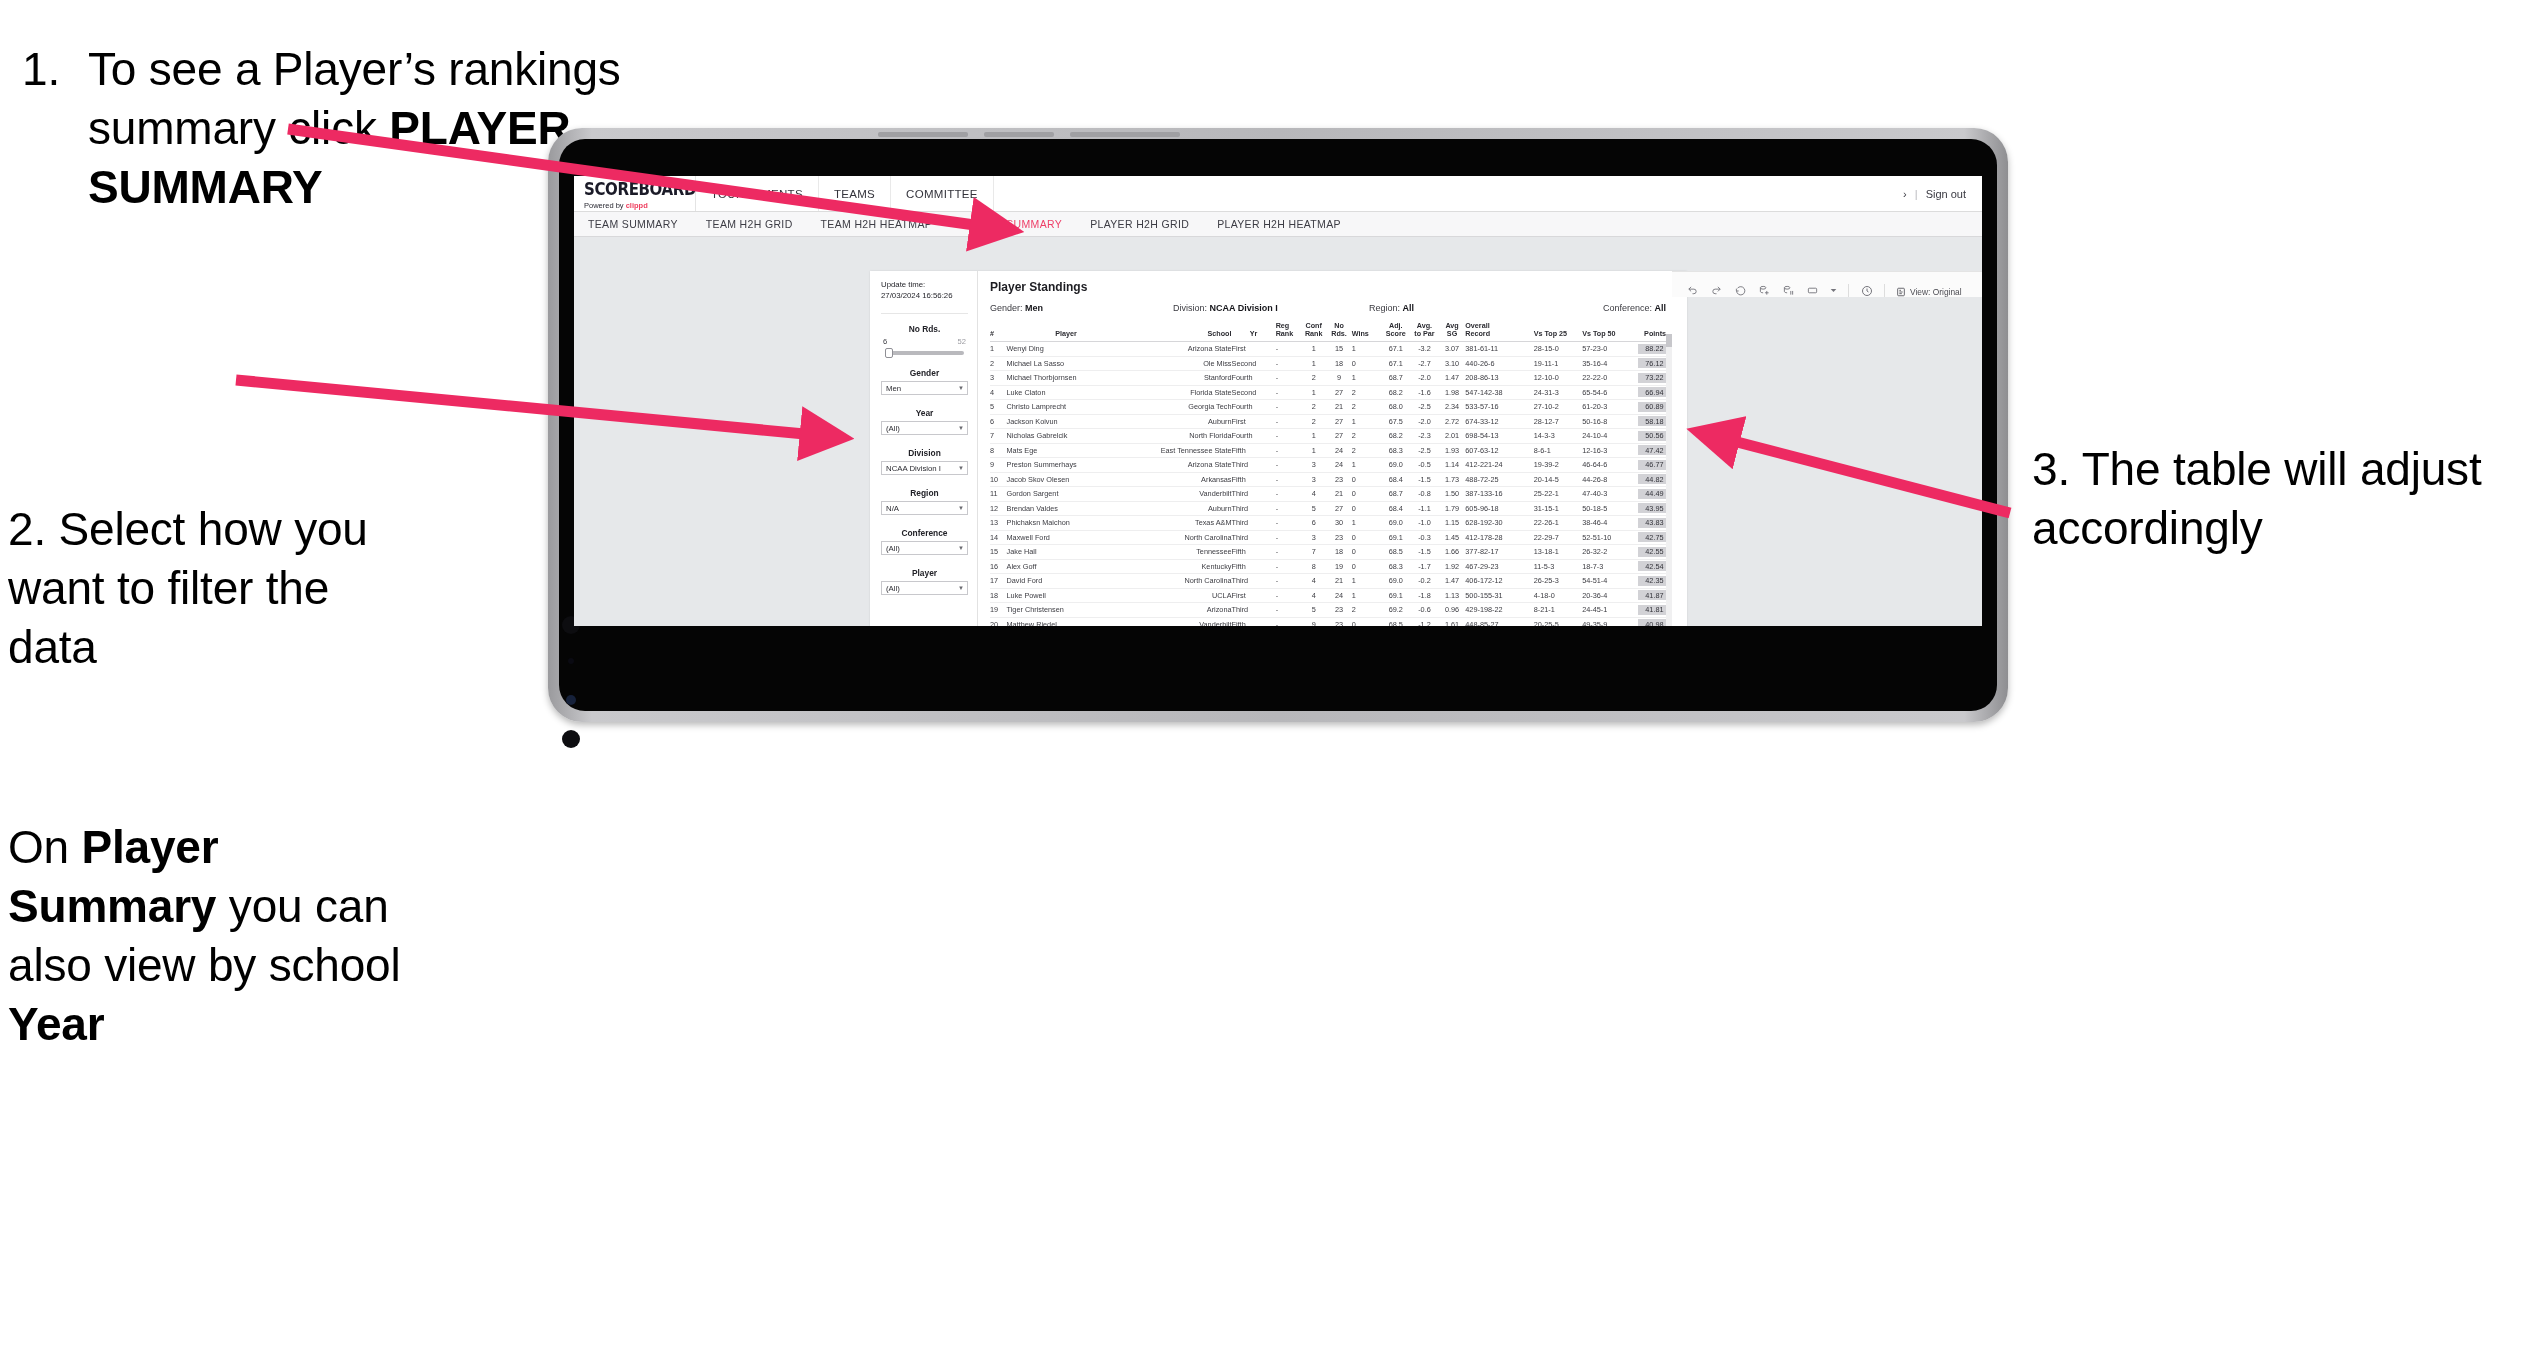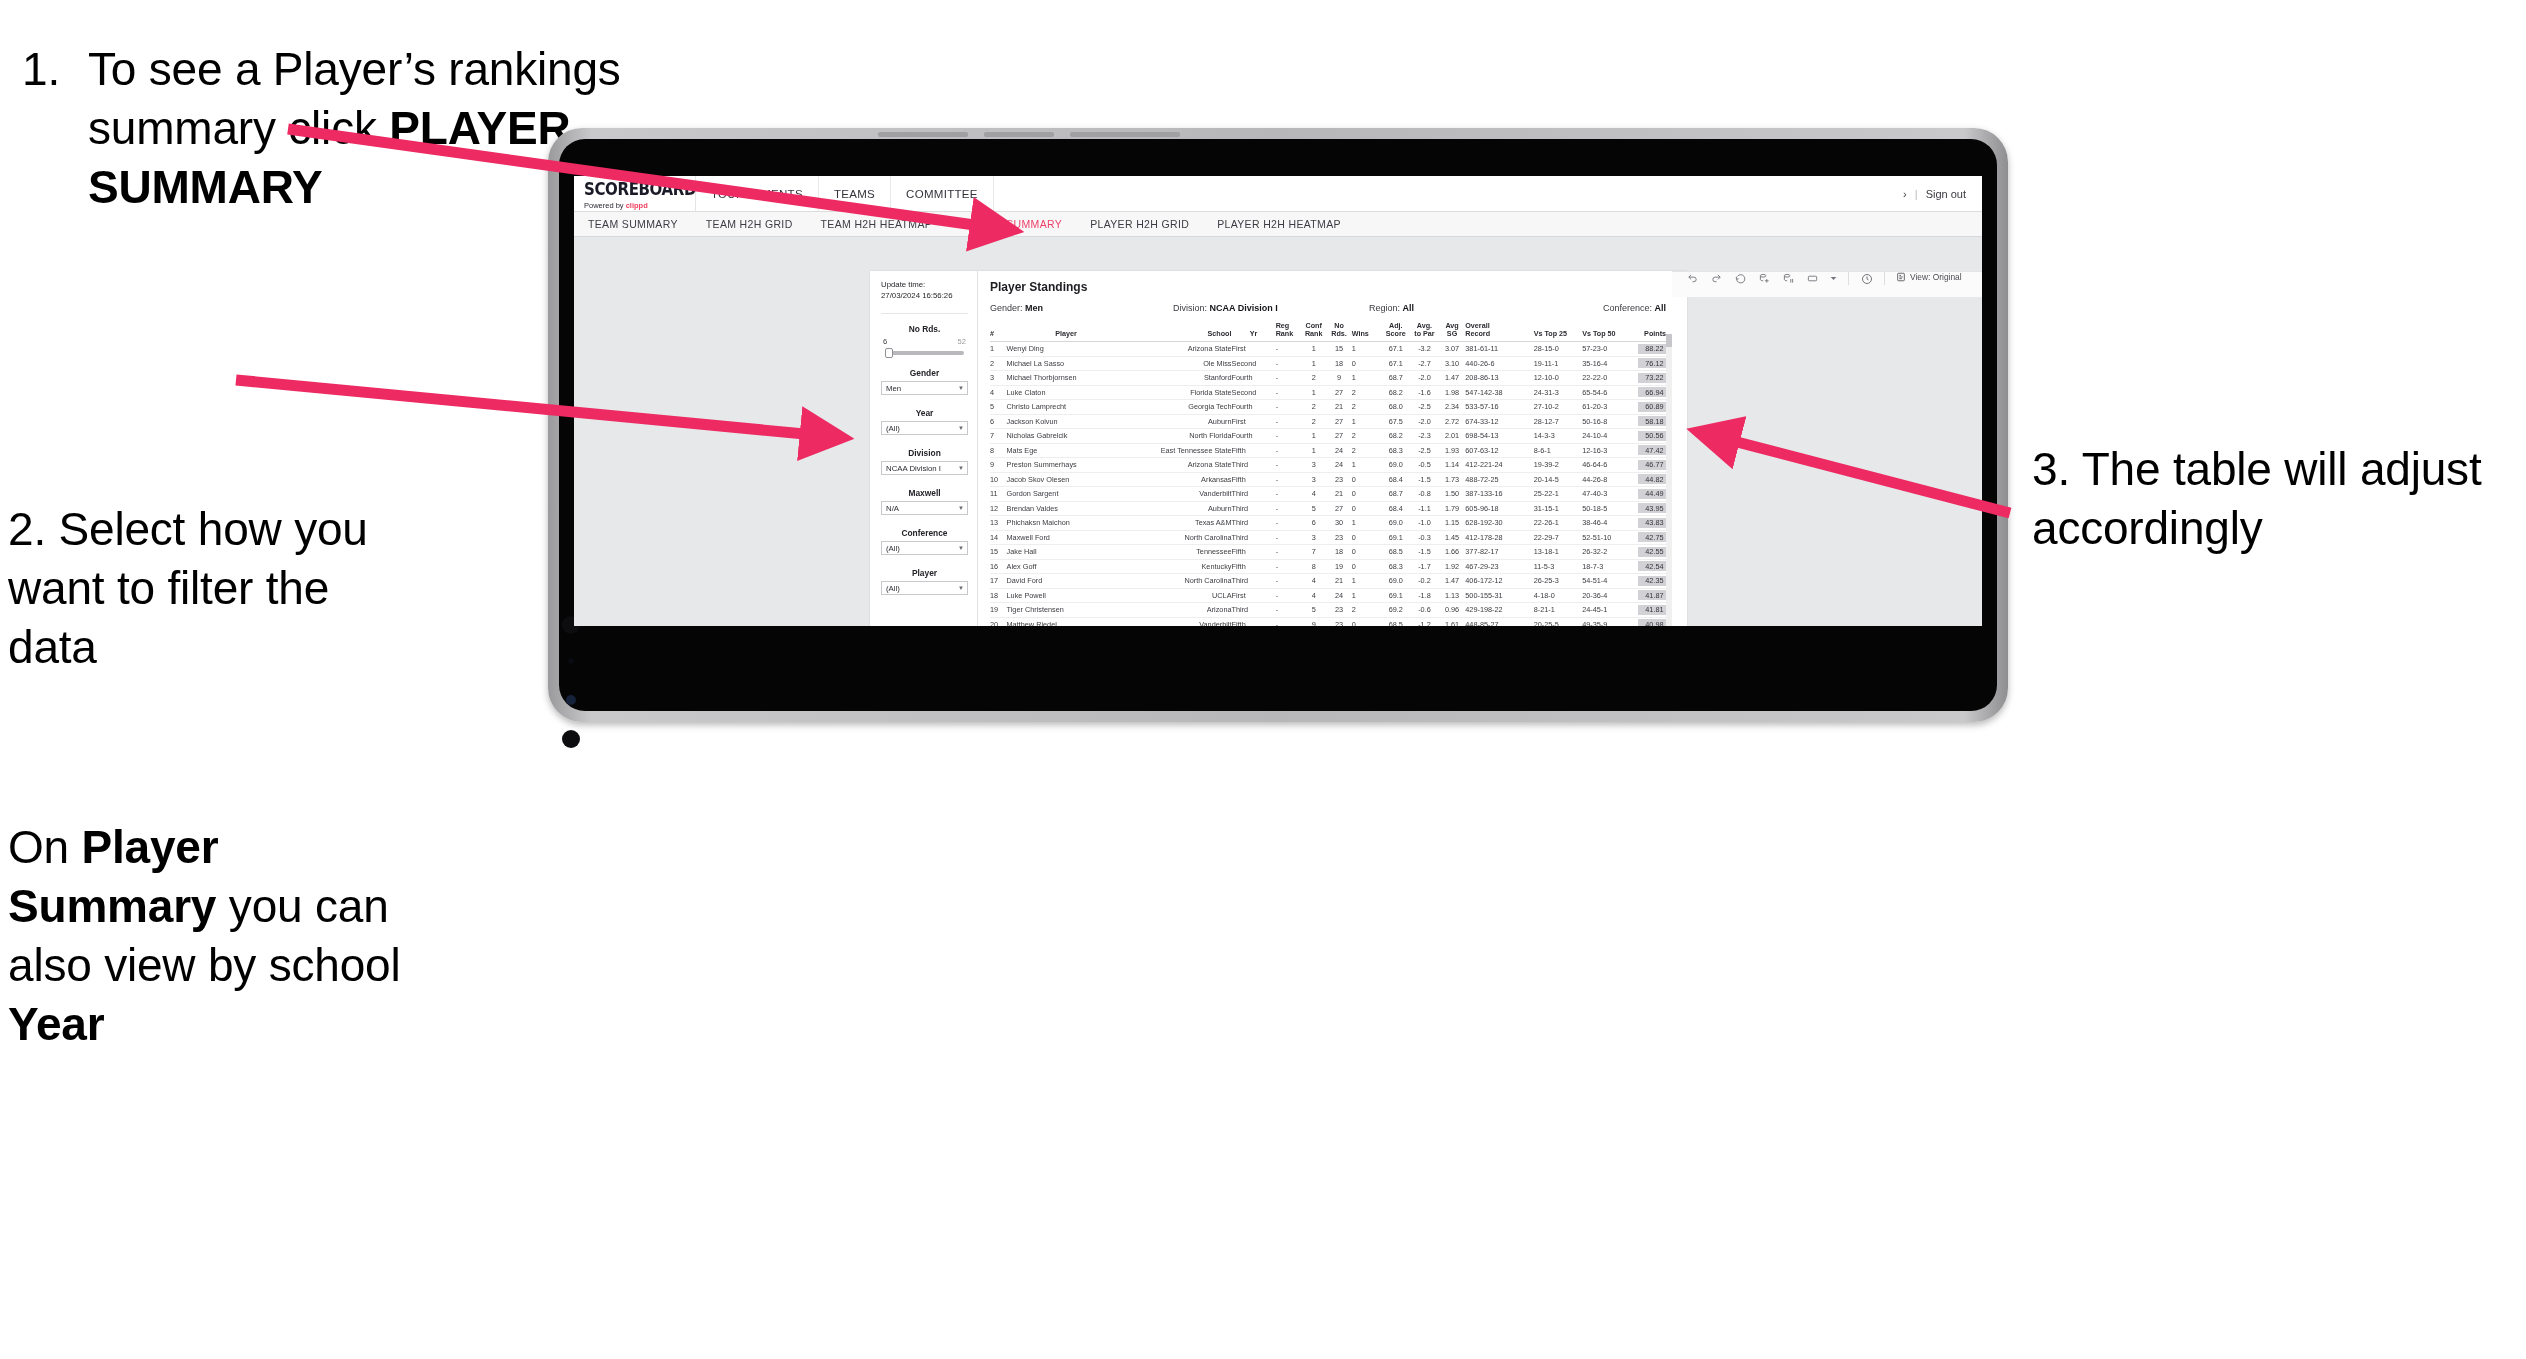--- a/index.html
+++ b/index.html
@@ -197,21 +197,21 @@
   }
   .scrollbar {
     position: absolute; right: 0px; top: 63px;
     width: 6px; height: 298px; background: #f0f0f1;
   }
   .scrollbar .thumb { width: 100%; height: 13px; background: #c7c7cb; }
 
   .viz-toolbar {
     height: 26px; border-top: 1px solid #e4e4e4;
     background: #fbfbfb;
-    display: flex; align-items: flex-start;
+    display: flex; align-items: flex-end;
     padding: 0 10px 0 14px; gap: 11px;
     font-size: 8.4px; color: #4c4c53;
   }
   .tb-icon { width: 13px; height: 13px; display:flex; align-items:center; justify-content:center; color:#75757c; cursor:pointer; }
   .tb-sep { width: 1px; height: 13px; background: #ddd; }
   .tb-text { display: flex; align-items: center; gap: 4px; cursor: pointer; white-space: nowrap; }
   .tb-spacer { flex: 1; }
 
   
   #arrows { position: absolute; inset: 0; pointer-events: none; }
@@ -316,21 +316,21 @@
 
               <div class="fgroup">
                 <div class="flabel">Division</div>
                 <div class="fselect">
                   <span>NCAA Division I</span>
                   <span class="caret">▼</span>
                 </div>
               </div>
 
               <div class="fgroup">
-                <div class="flabel">Maxwell</div>
+                <div class="flabel">Region</div>
                 <div class="fselect">
                   <span>N/A</span>
                   <span class="caret">▼</span>
                 </div>
               </div>
 
               <div class="fgroup">
                 <div class="flabel">Conference</div>
                 <div class="fselect">
                   <span>(All)</span>

